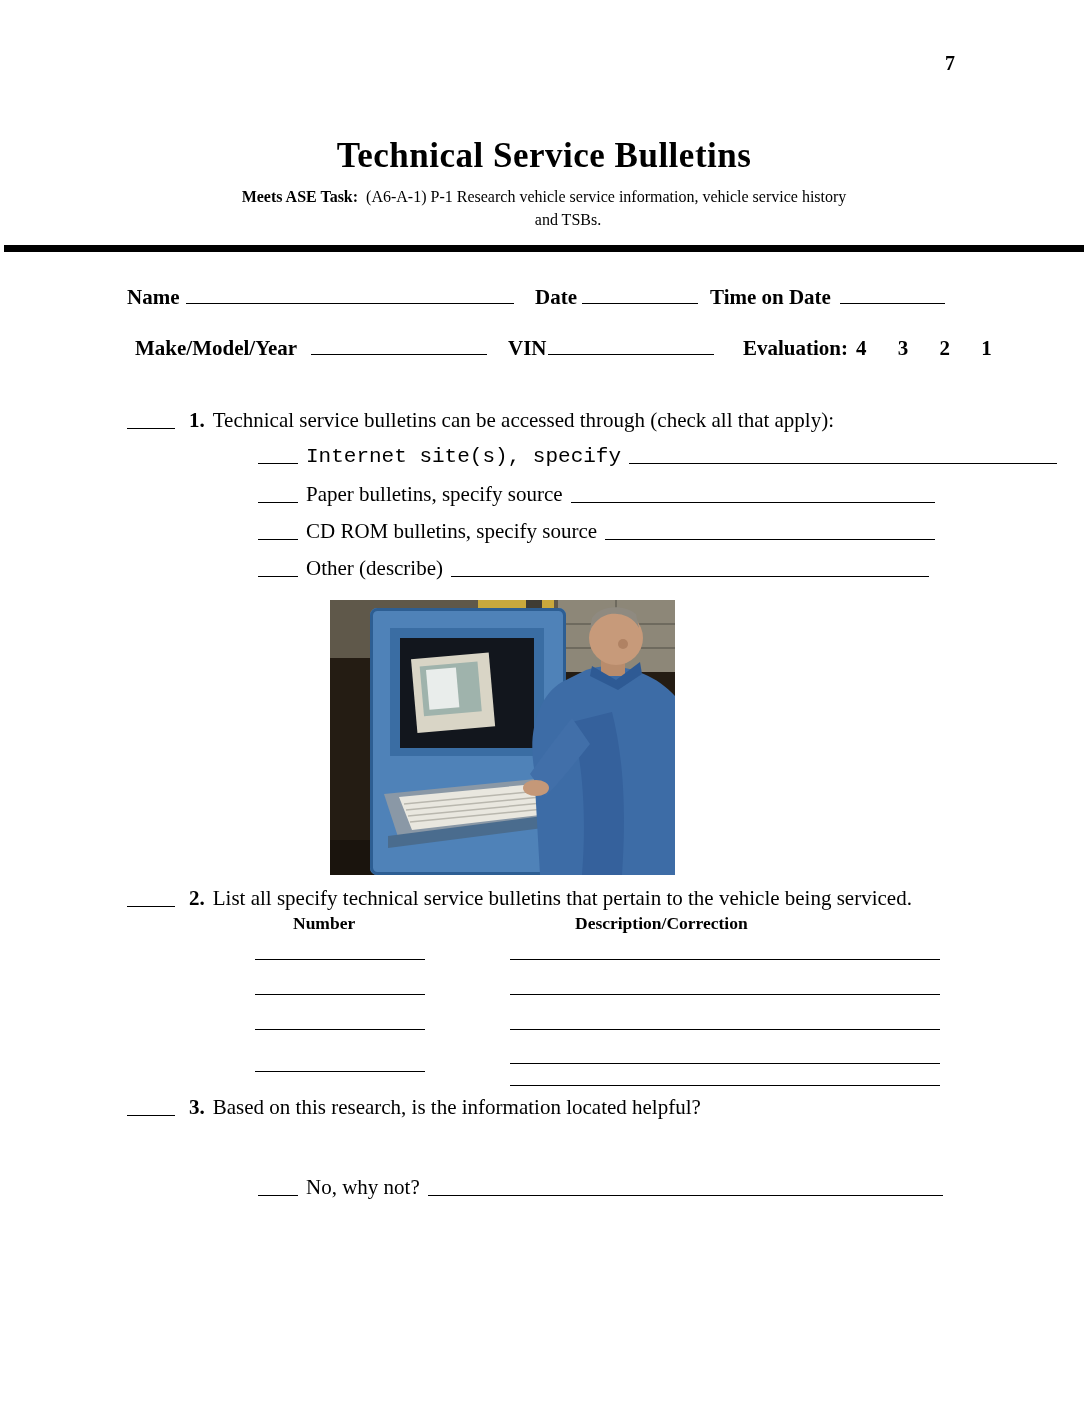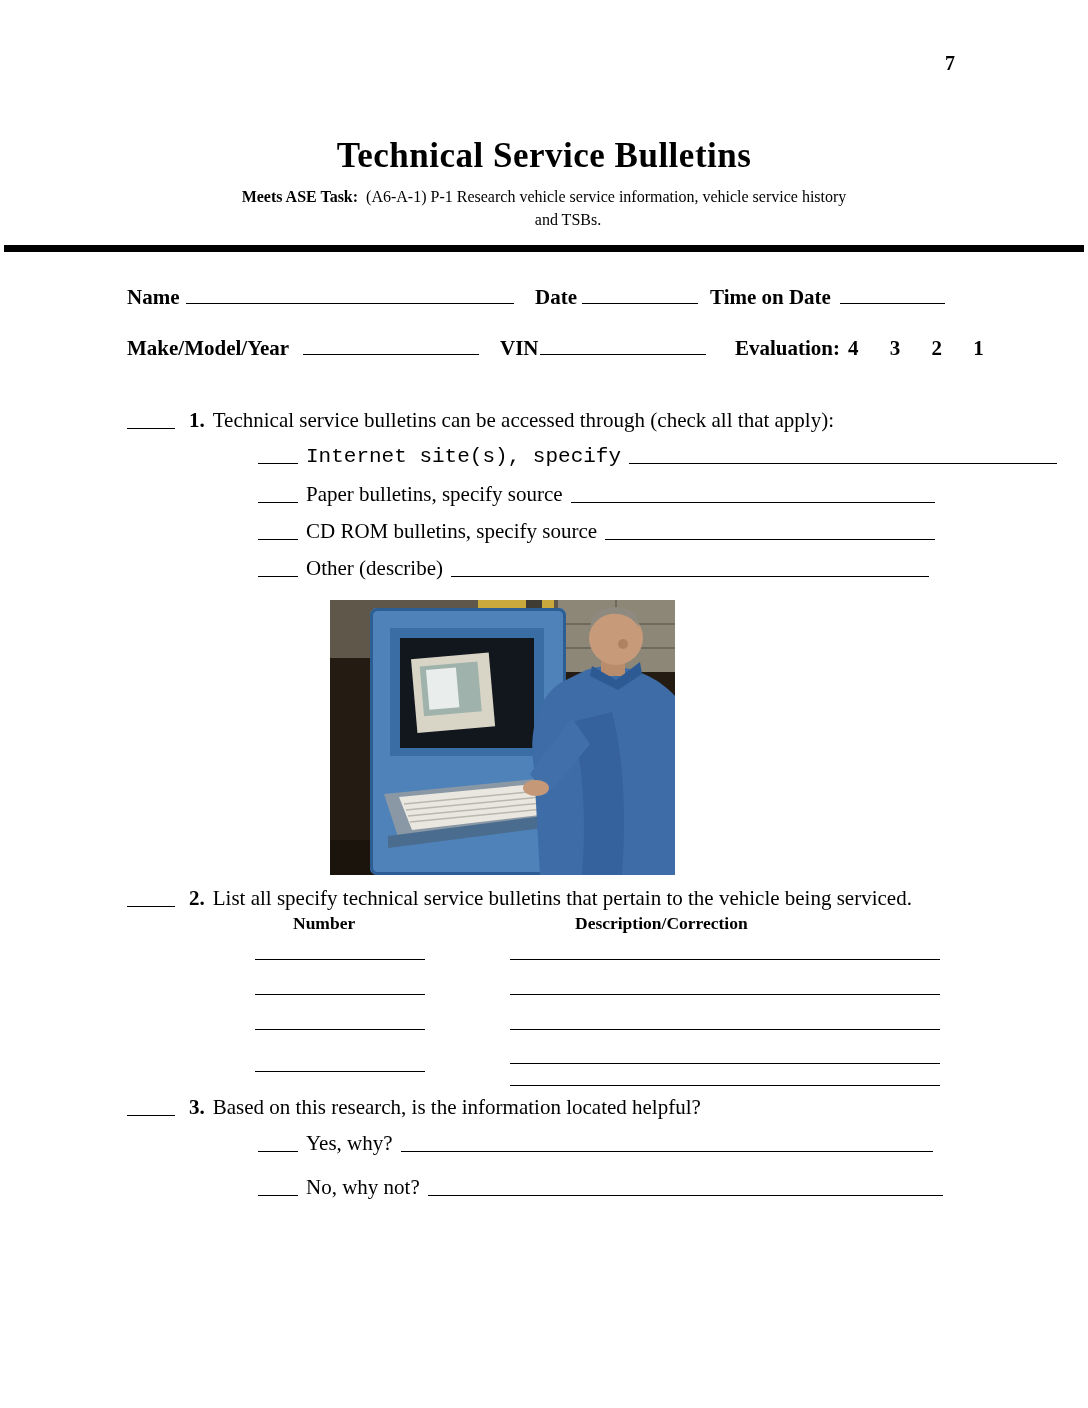--- a/index.html
+++ b/index.html
@@ -54,21 +54,21 @@
 
   <div class="abs t17" style="top:286px;left:0;width:1088px;height:24px;">
     <span class="abs b" style="left:127px;">Name</span>
     <span class="abs line" style="left:186px;width:328px;"></span>
     <span class="abs b" style="left:535px;">Date</span>
     <span class="abs line" style="left:582px;width:116px;"></span>
     <span class="abs b" style="left:710px;">Time on Date</span>
     <span class="abs line" style="left:840px;width:105px;"></span>
   </div>
 
-  <div class="abs t17" style="top:337px;left:0;width:972px;height:24px;">
+  <div class="abs t17" style="top:337px;left:8px;width:972px;height:24px;">
     <span class="abs b" style="left:127px;">Make/Model/Year</span>
     <span class="abs line" style="left:303px;width:176px;"></span>
     <span class="abs b" style="left:500px;">VIN</span>
     <span class="abs line" style="left:540px;width:166px;"></span>
     <span class="abs b" style="left:735px;">Evaluation:</span>
     <span class="abs" style="left:822px;">
       <span class="evalnum">4</span>
       <span class="evalnum">3</span>
       <span class="evalnum">2</span>
       <span class="evalnum">1</span>
@@ -174,21 +174,18 @@
 
   <span class="abs line" style="top:1054px;left:255px;width:170px;"></span>
   <span class="abs line" style="top:1046px;left:510px;width:430px;"></span>
 
   <span class="abs line" style="top:1068px;left:510px;width:430px;"></span>
 
   <div class="abs t17" style="top:1096px;left:127px;">
     <span class="line" style="width:48px;"></span><span class="gap14"></span><span class="b">3.</span><span class="gap8"></span><span>Based on this research, is the information located helpful?</span>
   </div>
 
-  <div class="abs t17" style="top:1132px;left:258px;">
-    <span class="line" style="width:40px;"></span><span class="gap8"></span><span>Yes, why?</span><span class="gap8"></span><span class="line" style="width:532px;"></span>
-  </div>
 
   <div class="abs t17" style="top:1176px;left:258px;">
     <span class="line" style="width:40px;"></span><span class="gap8"></span><span>No, why not?</span><span class="gap8"></span><span class="line" style="width:515px;"></span>
   </div>
 
 </div>
 
 </body></html>

